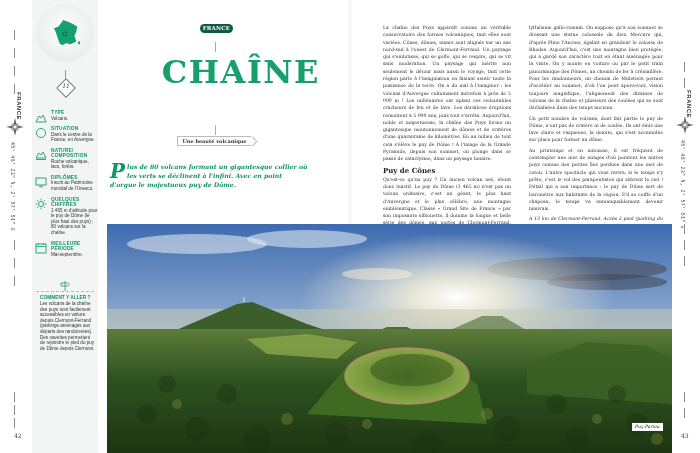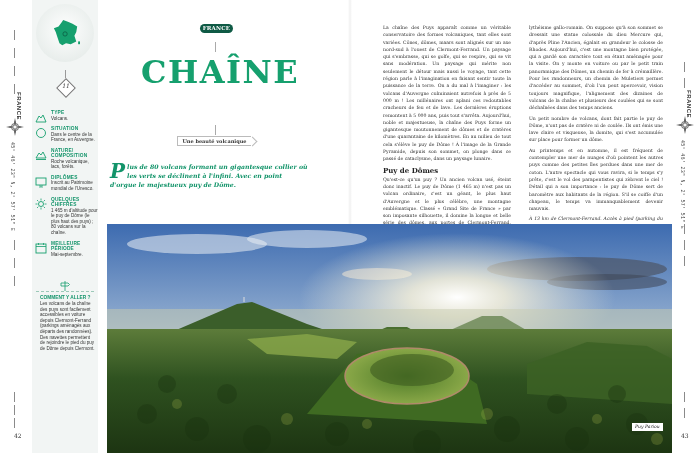--- a/index.html
+++ b/index.html
@@ -45,21 +45,21 @@
   .how-icon { position: absolute; left: 27px; top: 281px; width: 12px; height: 10px; }
   .how { position: absolute; left: 8px; top: 295px; width: 56px; }
   .how .htitle { font-family: "Liberation Sans", sans-serif; font-weight: 700; font-size: 4.8px; color: #13946a;
     text-transform: uppercase; line-height: 6px; }
   .how .htext { font-family: "Liberation Sans", sans-serif; font-size: 4.6px; color: #333; line-height: 5.6px; }
 
   
   .tag { position: absolute; left: 200px; top: 24px; width: 33px; height: 9px; border-radius: 5px; background: #0f5a45;
     color: #fff; font-family: "DejaVu Serif", serif; font-weight: 700; font-size: 5.5px; text-align: center; line-height: 9px; letter-spacing: 0.2px; }
   .title-line-top { position: absolute; left: 215px; top: 42px; width: 1px; height: 10px; background: #aaa; }
-  .title { position: absolute; left: 120px; top: 55px; width: 200px; text-align: center;
+  .title { position: absolute; left: 120px; top: 55px; width: 200px; text-align: right;
     font-family: "DejaVu Serif", serif; font-weight: 700; color: #16a06e; font-size: 32px; line-height: 34px; letter-spacing: 1.5px; }
   .title-line-bot { position: absolute; left: 215px; top: 125px; width: 1px; height: 10px; background: #aaa; }
   .subtitle { position: absolute; left: 177px; top: 136px; width: 74px; height: 10px; border: 1px solid #bbb; border-right: none;
     font-family: "DejaVu Serif", serif; font-weight: 700; font-size: 5px; color: #333; text-align: center; line-height: 8px; background: #fff; }
   .subtitle::after { content: ""; position: absolute; right: -5px; top: 1px; width: 6px; height: 6px; border-top: 1px solid #bbb; border-right: 1px solid #bbb; transform: rotate(45deg); }
 
   .lede { position: absolute; left: 110px; top: 162px; width: 200px; font-family: "DejaVu Serif", serif;
     font-style: italic; font-weight: 700; font-size: 6.2px; line-height: 9px; color: #13946a; }
   .lede .dropcap { float: left; font-size: 20px; line-height: 16px; margin-right: 2px; margin-top: 1px; font-weight: 700; font-style: italic; color: #13946a; }
 
@@ -180,21 +180,21 @@
   </div>
   <div class="title-line-bot"></div>
   <div class="subtitle">Une beauté volcanique</div>
 
   <div class="lede">
     <span class="dropcap">P</span><span>lus de 80 volcans formant un gigantesque collier où les verts se déclinent à l'infini. Avec en point d'orgue le majestueux puy de Dôme.</span>
   </div>
 
   <div class="col col1">
     <p>La chaîne des Puys apparaît comme un véritable conservatoire des formes volcaniques, tant elles sont variées. Cônes, dômes, maars sont alignés sur un axe nord-sud à l'ouest de Clermont-Ferrand. Un paysage qui s'embrasse, qui se golfe, qui se respire, qui se vit sans modération. Un paysage qui mérite non seulement le détour mais aussi le voyage, tant cette région parle à l'imagination en faisant sentir toute la puissance de la terre. On a du mal à l'imaginer : les volcans d'Auvergne culminaient autrefois à près de 5 000 m ! Les millénaires ont aplani ces redoutables cracheurs de feu et de lave. Les dernières éruptions remontent à 5 000 ans, puis tout s'arrêta. Aujourd'hui, noble et majestueuse, la chaîne des Puys forme un gigantesque moutonnement de dômes et de cratères d'une quarantaine de kilomètres. En au milieu de tout cela s'élève le puy de Dôme ! À l'image de la Grande Pyramide, depuis son sommet, on plonge dans ce passé de cataclysme, dans un paysage lunaire.</p>
-    <h3>Puy de Dômes</h3>
+    <h3>Puy de Cônes</h3>
     <p>Qu'est-ce qu'un puy ? Un ancien volcan usé, éteint donc inactif. Le puy de Dôme (1 465 m) n'est pas un volcan ordinaire, c'est un géant, le plus haut d'Auvergne et le plus célèbre, une montagne emblématique. Classé « Grand Site de France » par son imposante silhouette, il domine la longue et belle série des dômes, aux portes de Clermont-Ferrand. Naguère montagne sacrée, tel un autre mont Olympe auvergnat, ce fut un grand centre de culte du po-</p>
   </div>
   <div class="col col2">
     <p>lythéisme gallo-romain. On suppose qu'à son sommet se dressait une statue colossale du dieu Mercure qui, d'après Pline l'Ancien, égalait en grandeur le colosse de Rhodes. Aujourd'hui, c'est une montagne bien protégée, qui a gardé son caractère tout en étant aménagée pour la visite. On y monte en voiture ou par le petit train panoramique des Dômes, un chemin de fer à crémaillère. Pour les randonneurs, un chemin de Muletiers permet d'accéder au sommet, d'où l'on peut apercevoir, vision toujours magnifique, l'alignement des dizaines de volcans de la chaîne et plusieurs des coulées qui se sont déchaînées dans des temps anciens.</p>
     <p>Un petit nombre de volcans, dont fait partie le puy de Dôme, n'ont pas de cratère ni de coulée. Ils ont émis une lave claire et visqueuse, la domite, qui s'est accumulée sur place pour former un dôme.</p>
     <p>Au printemps et en automne, il est fréquent de contempler une mer de nuages d'où pointent les autres puys comme des petites îles perdues dans une mer de coton. L'autre spectacle qui vous ravira, si le temps s'y prête, c'est le vol des parapentistes qui zèbrent le ciel ! Détail qui a son importance : le puy de Dôme sert de baromètre aux habitants de la région. S'il se coiffe d'un chapeau, le temps va immanquablement devenir mauvais.</p>
     <p class="access">À 13 km de Clermont-Ferrand. Accès à pied (parking du col de Ceyssat, puis 45 mn de marche par le sentier des Muletiers) ou en train à crémaillère (départ au pied du puy).</p>
   </div>
 
   <div class="rail right">

